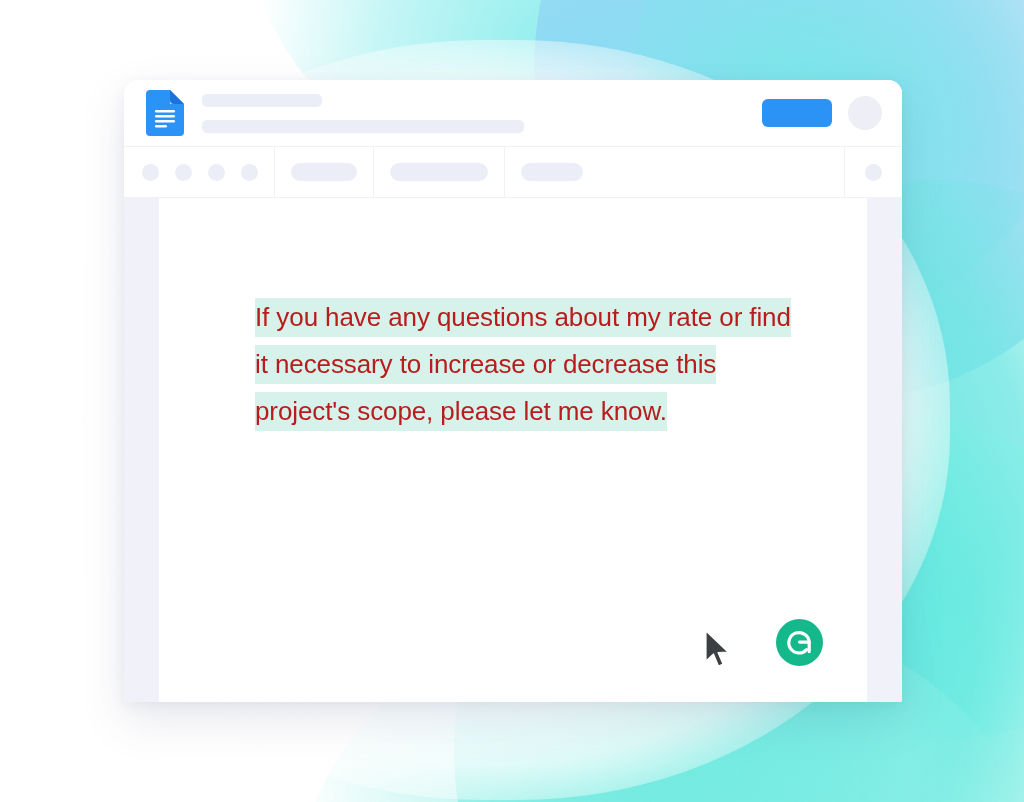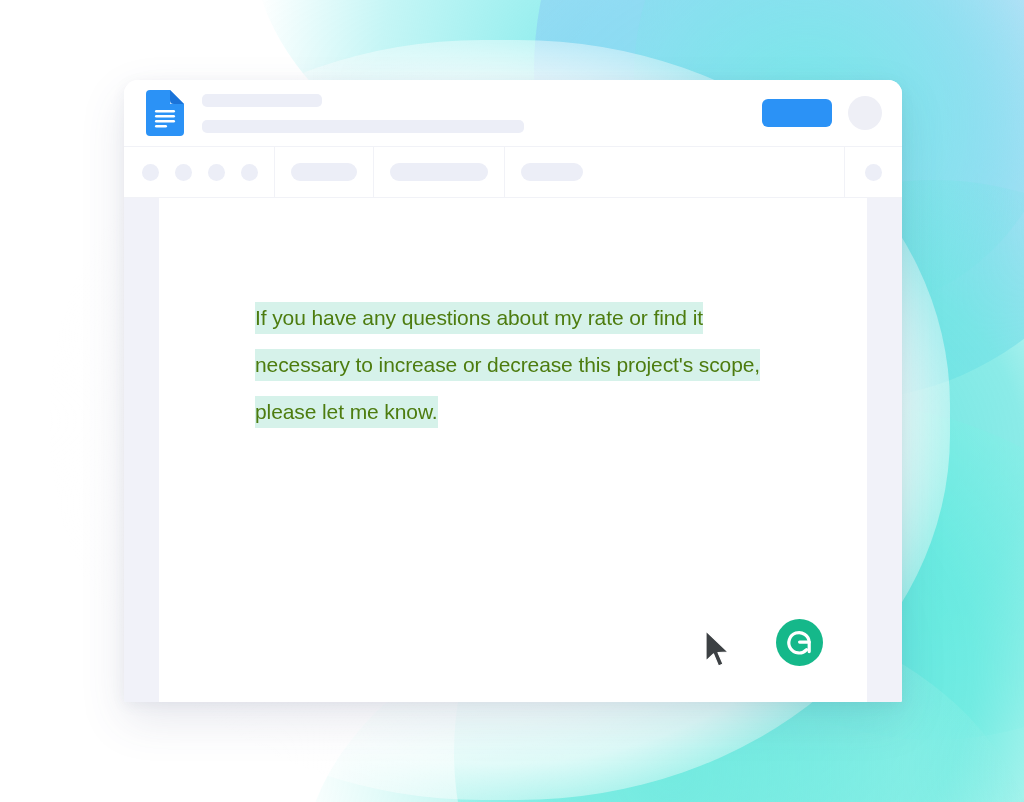--- a/index.html
+++ b/index.html
@@ -164,23 +164,23 @@
   }
   .gutter { width:35px; background:#f1f2f9; flex:0 0 auto; }
   .page {
     flex:1 1 auto;
     background:#ffffff;
     position:relative;
     padding:96px 64px 0 96px;
   }
 
   .doc-text {
-    font-size:21px;
+    font-size:26px;
     line-height:47px;
-    color:#4d7c0f;
+    color:#b91c1c;
     letter-spacing:-0.1px;
     max-width:560px;
   }
   .doc-text .hl {
     background:#d6f2ea;
     box-decoration-break:clone;
     -webkit-box-decoration-break:clone;
     padding:4px 0 5px 0;
   }
 

